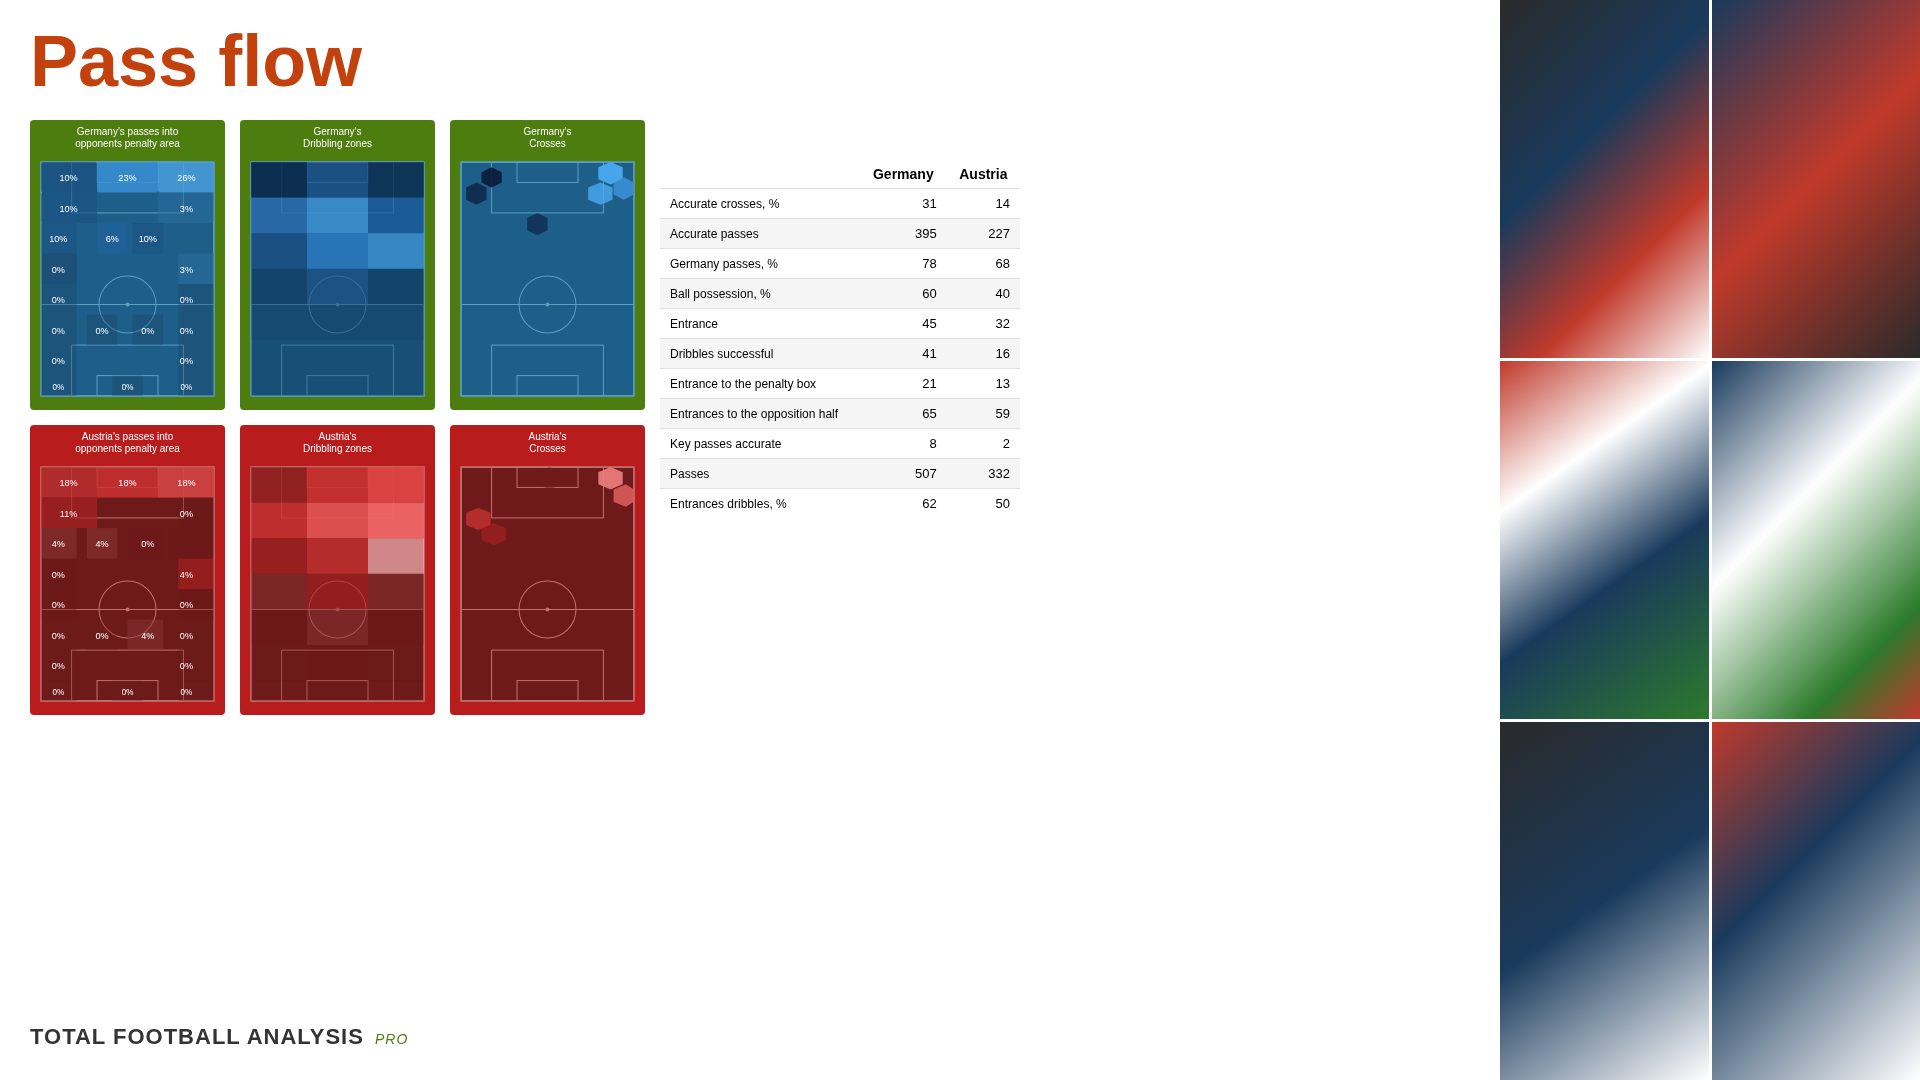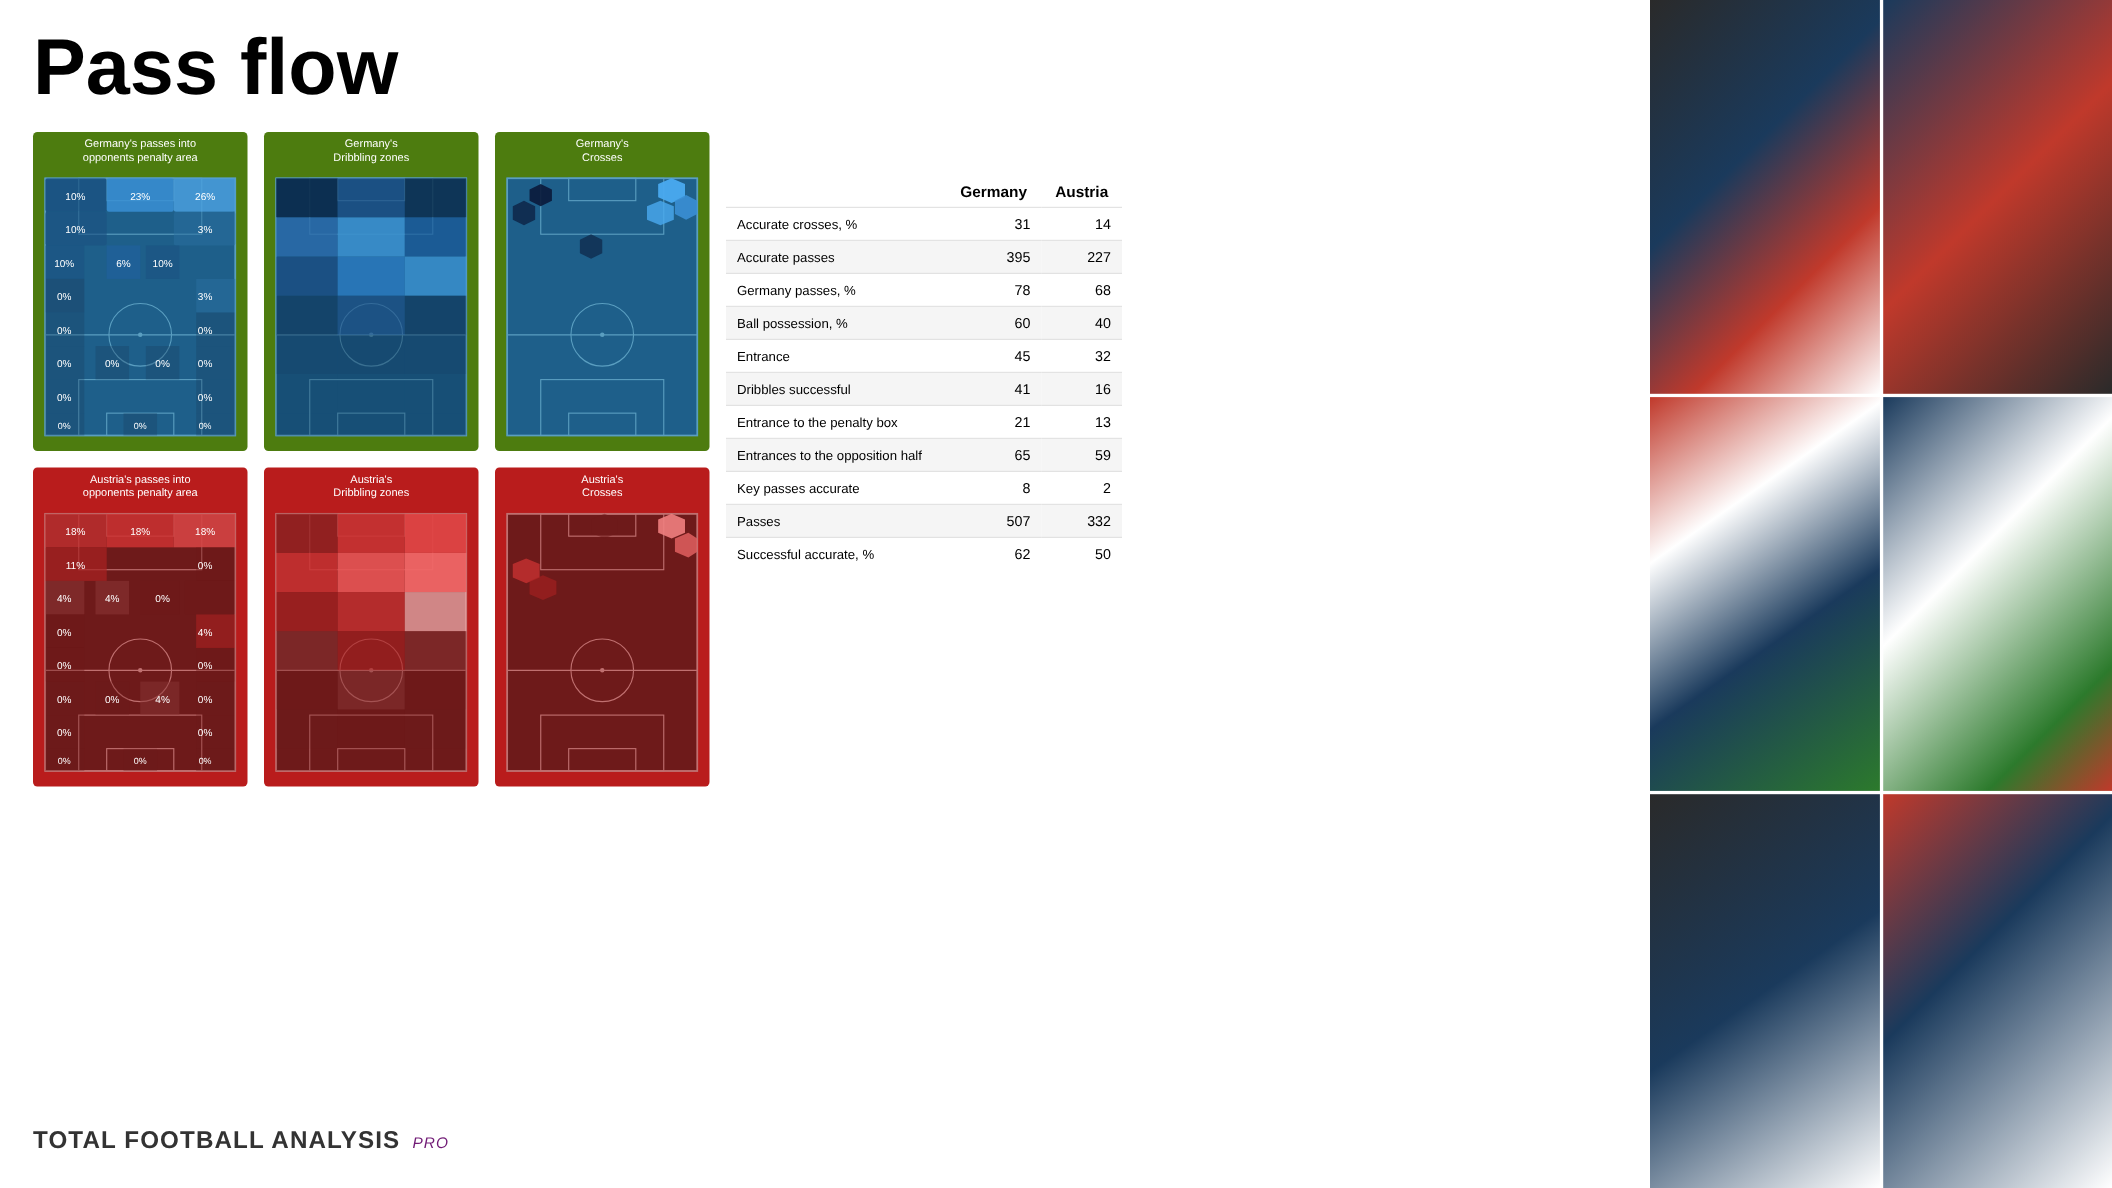--- a/index.html
+++ b/index.html
@@ -12,21 +12,21 @@
       position: relative;
     }
 
     
     .page-title {
       position: absolute;
       top: 20px;
       left: 30px;
       font-size: 72px;
       font-weight: 900;
-      color: #000000;
+      color: #c2410c;
       font-family: Arial Black, Arial, sans-serif;
     }
 
     
     .pitch-grid {
       position: absolute;
       top: 120px;
       left: 30px;
       display: grid;
       grid-template-columns: repeat(3, 195px);
@@ -131,21 +131,21 @@
       color: #333;
       font-size: 22px;
       font-weight: 900;
       font-family: Arial Black, Arial, sans-serif;
       text-transform: uppercase;
       letter-spacing: 1px;
     }
     .brand-logo span.pro {
       font-size: 14px;
       font-style: italic;
-      color: #701a75;
+      color: #4d7c0f;
       font-weight: normal;
       font-family: Arial, sans-serif;
       margin-left: 4px;
       margin-top: 47px;
     }
 
     
     .heatmap-cell { rx: 2; ry: 2; }
 
   </style>
@@ -485,21 +485,21 @@
           <td class="label-col">Key passes accurate</td>
           <td>8</td>
           <td>2</td>
         </tr>
         <tr>
           <td class="label-col">Passes</td>
           <td>507</td>
           <td>332</td>
         </tr>
         <tr>
-          <td class="label-col">Successful accurate, %</td>
+          <td class="label-col">Entrances dribbles, %</td>
           <td>62</td>
           <td>50</td>
         </tr>
       </tbody>
   </table>
 </div>
 
 <div class="photo-collage">
   <div class="photo-row">
     <div class="photo-cell photo-1"></div>

